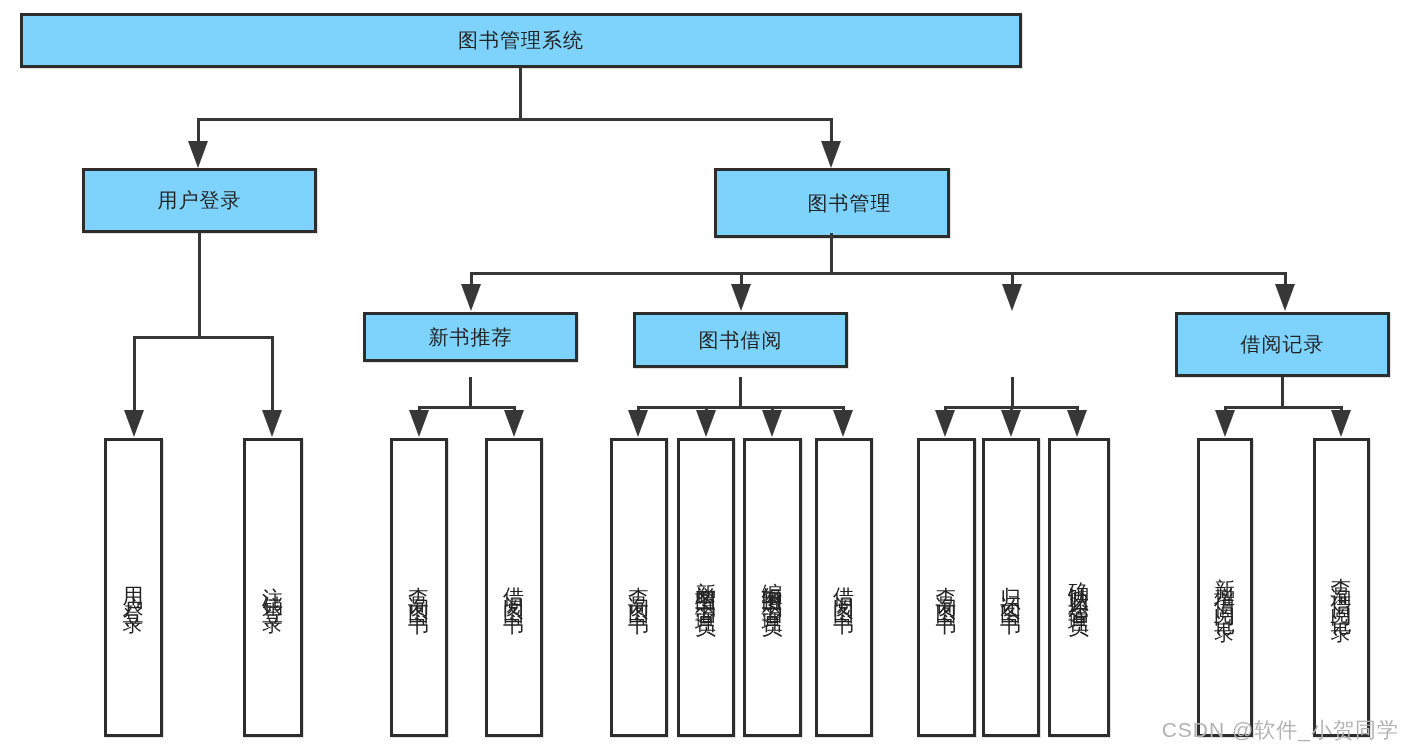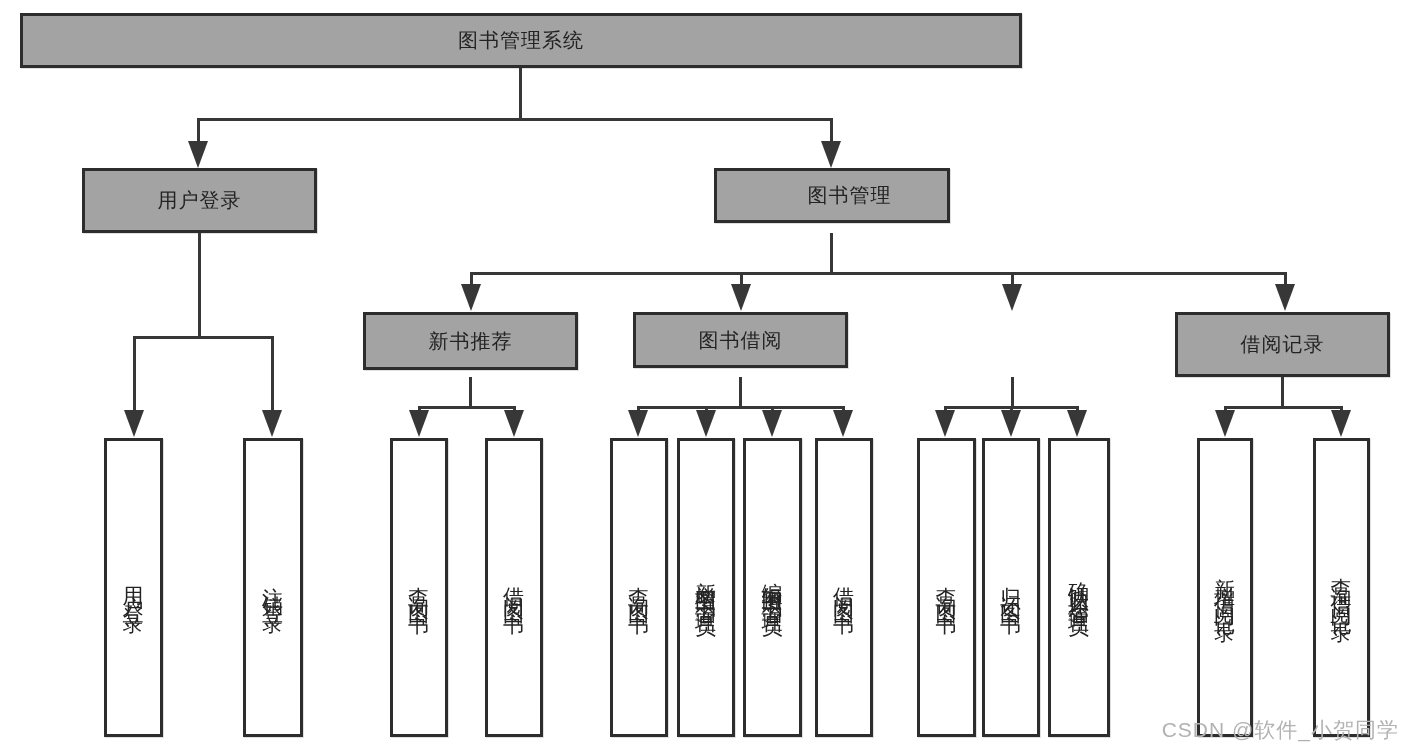--- a/index.html
+++ b/index.html
@@ -7,21 +7,21 @@
     position:relative;
     width:1405px;height:747px;
     background:#ffffff;
     font-family:"Liberation Sans","DejaVu Sans",sans-serif;
     overflow:hidden;
   }
   .hbox{
     position:absolute;
     box-sizing:border-box;
     border:3px solid #2d2d2d;
-    background:#a3a3a3;
+    background:#7dd3fc;
     display:flex;align-items:center;justify-content:center;
     font-size:20px;color:#232323;letter-spacing:1px;
     box-shadow:1px 1px 0 rgba(0,0,0,0.12);
   }
   .vbox{
     position:absolute;
     box-sizing:border-box;
     border:3px solid #2d2d2d;
     background:#ffffff;
     top:438px;height:299px;
@@ -64,21 +64,21 @@
   <div class="line vline" style="left:519px;top:68px;height:53px;"></div>
   <div class="line hline" style="left:197px;top:118px;width:636px;"></div>
   <div class="line vline" style="left:197px;top:118px;height:28px;"></div>
   <div class="line vline" style="left:830px;top:118px;height:28px;"></div>
   <div class="arrow" style="left:188px;top:141px;"></div>
   <div class="arrow" style="left:821px;top:141px;"></div>
 
   <div class="hbox" style="left:82px;top:168px;width:235px;height:65px;">
     <span>用户登录</span>
   </div>
-  <div class="hbox" style="left:714px;top:168px;width:236px;height:55px;padding-left:35px;">
+  <div class="hbox" style="left:714px;top:168px;width:236px;height:70px;padding-left:35px;">
     <span>图书管理</span>
   </div>
 
   <div class="line vline" style="left:198px;top:233px;height:106px;"></div>
   <div class="line hline" style="left:133px;top:336px;width:141px;"></div>
   <div class="line vline" style="left:133px;top:336px;height:78px;"></div>
   <div class="line vline" style="left:271px;top:336px;height:78px;"></div>
   <div class="arrow" style="left:124px;top:410px;"></div>
   <div class="arrow" style="left:262px;top:410px;"></div>
 
@@ -86,21 +86,21 @@
   <div class="line hline" style="left:470px;top:272px;width:817px;"></div>
   <div class="line vline" style="left:470px;top:272px;height:16px;"></div>
   <div class="line vline" style="left:740px;top:272px;height:16px;"></div>
   <div class="line vline" style="left:1011px;top:272px;height:16px;"></div>
   <div class="line vline" style="left:1284px;top:272px;height:16px;"></div>
   <div class="arrow" style="left:461px;top:284px;"></div>
   <div class="arrow" style="left:731px;top:284px;"></div>
   <div class="arrow" style="left:1002px;top:284px;"></div>
   <div class="arrow" style="left:1275px;top:284px;"></div>
 
-  <div class="hbox" style="left:363px;top:312px;width:215px;height:58px;">
+  <div class="hbox" style="left:363px;top:312px;width:215px;height:50px;">
     <span>新书推荐</span>
   </div>
   <div class="hbox" style="left:633px;top:312px;width:215px;height:56px;">
     <span>图书借阅</span>
   </div>
   <div class="hbox" style="left:1175px;top:312px;width:215px;height:65px;">
     <span>借阅记录</span>
   </div>
 
   <div class="line vline" style="left:469px;top:377px;height:32px;"></div>

